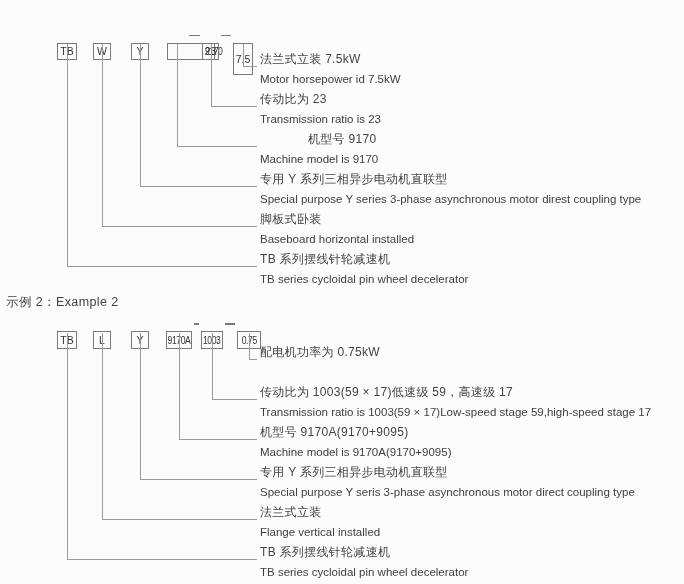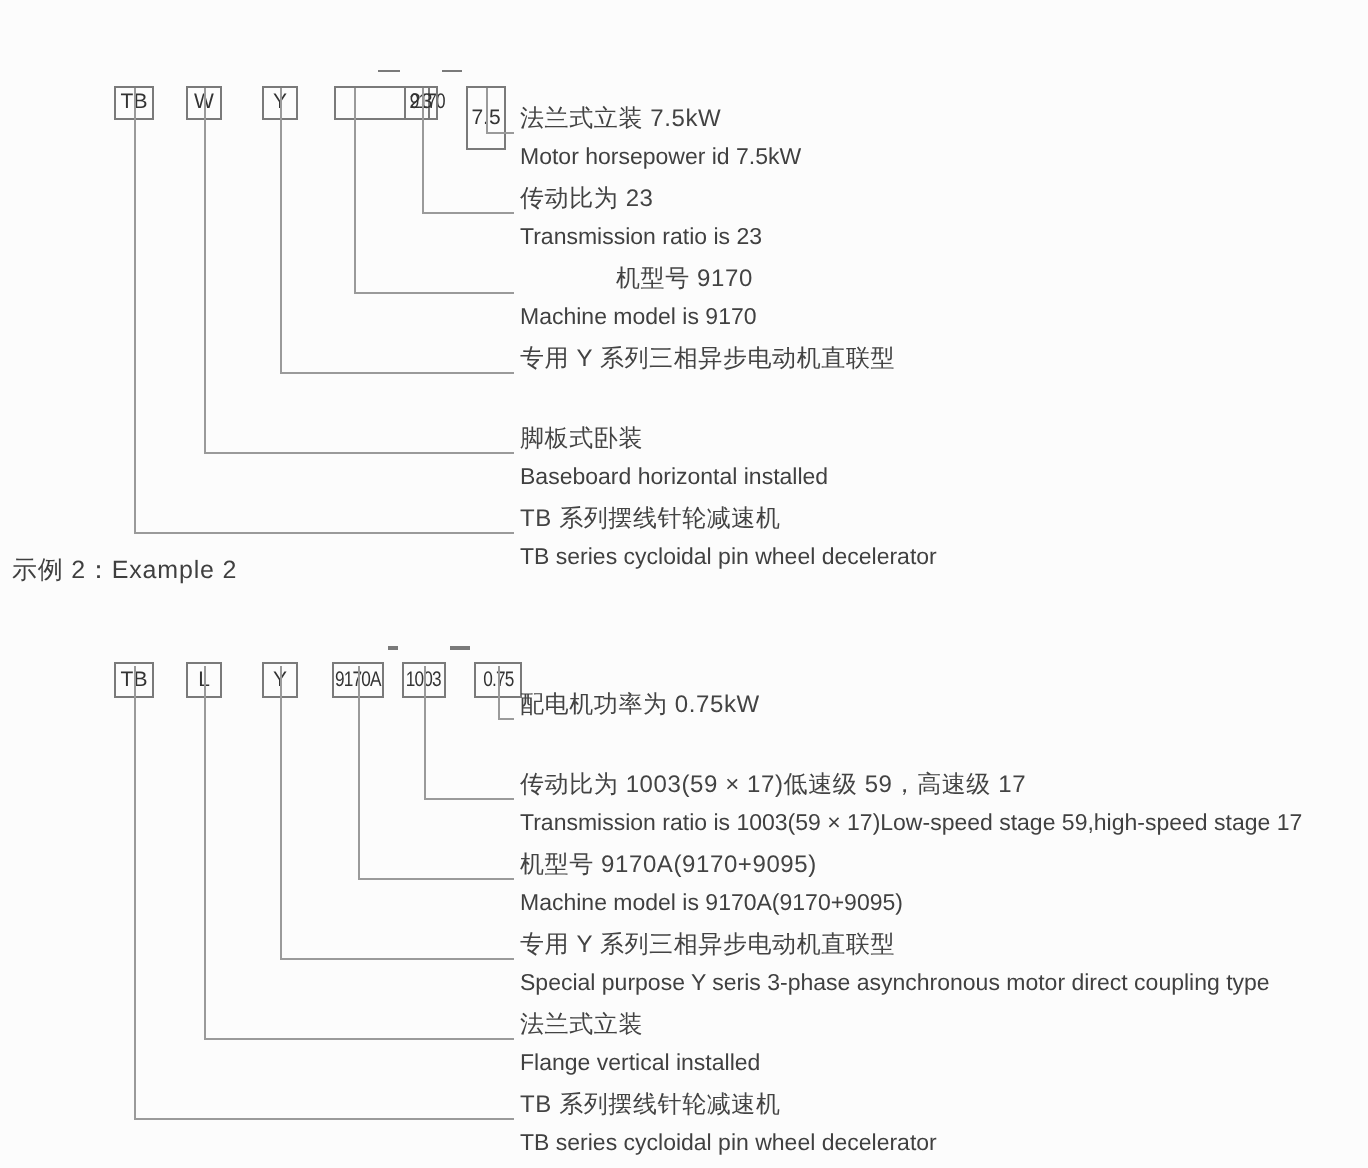--- a/index.html
+++ b/index.html
@@ -64,29 +64,30 @@
     <div class="abs hline" style="left: 211px; top: 106px; width: 46px;"></div>
     <div class="abs lbl cn" style="left: 260px; top: 92px;">传动比为 23</div>
     <div class="abs lbl en" style="left: 260px; top: 112px;">Transmission ratio is 23</div>
     <div class="abs vline" style="left: 177px; top: 44px; height: 103px;"></div>
     <div class="abs hline" style="left: 177px; top: 146px; width: 80px;"></div>
     <div class="abs lbl cn" style="left: 260px; top: 132px; margin-left: 48px;">机型号 9170</div>
     <div class="abs lbl en" style="left: 260px; top: 152px;">Machine model is 9170</div>
     <div class="abs vline" style="left: 140px; top: 44px; height: 143px;"></div>
     <div class="abs hline" style="left: 140px; top: 186px; width: 117px;"></div>
     <div class="abs lbl cn" style="left: 260px; top: 172px;">专用 Y 系列三相异步电动机直联型</div>
+    <div class="abs lbl en" style="left: 260px; top: 192px;">Special purpose Y series 3-phase asynchronous motor direst coupling type</div>
     <div class="abs vline" style="left: 102px; top: 44px; height: 183px;"></div>
     <div class="abs hline" style="left: 102px; top: 226px; width: 155px;"></div>
     <div class="abs lbl cn" style="left: 260px; top: 212px;">脚板式卧装</div>
     <div class="abs lbl en" style="left: 260px; top: 232px;">Baseboard horizontal installed</div>
     <div class="abs vline" style="left: 67px; top: 44px; height: 223px;"></div>
     <div class="abs hline" style="left: 67px; top: 266px; width: 190px;"></div>
     <div class="abs lbl cn" style="left: 260px; top: 252px;">TB 系列摆线针轮减速机</div>
     <div class="abs lbl en" style="left: 260px; top: 272px;">TB series cycloidal pin wheel decelerator</div>
-    <div class="abs hdr" style="left: 6px; top: 277px; text-align: right;">示例 2：Example 2</div>
+    <div class="abs hdr" style="left: 6px; top: 294px; text-align: right;">示例 2：Example 2</div>
     <div class="abs box" style="left: 57px; top: 315px; width: 20px; height: 18px;">
       <span>TB</span>
     </div>
     <div class="abs box" style="left: 93px; top: 315px; width: 18px; height: 18px;">
       <span>L</span>
     </div>
     <div class="abs box" style="left: 131px; top: 315px; width: 18px; height: 18px;">
       <span>Y</span>
     </div>
     <div class="abs box" style="left: 166px; top: 315px; width: 26px; height: 18px;">

